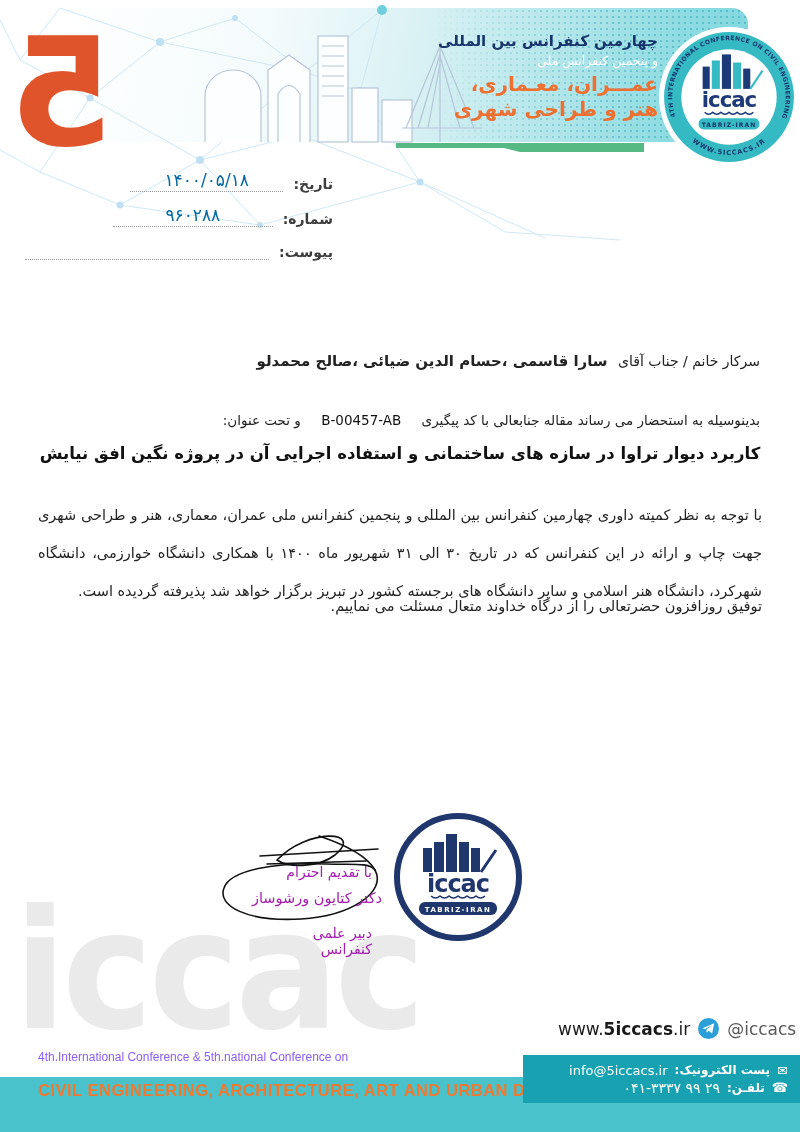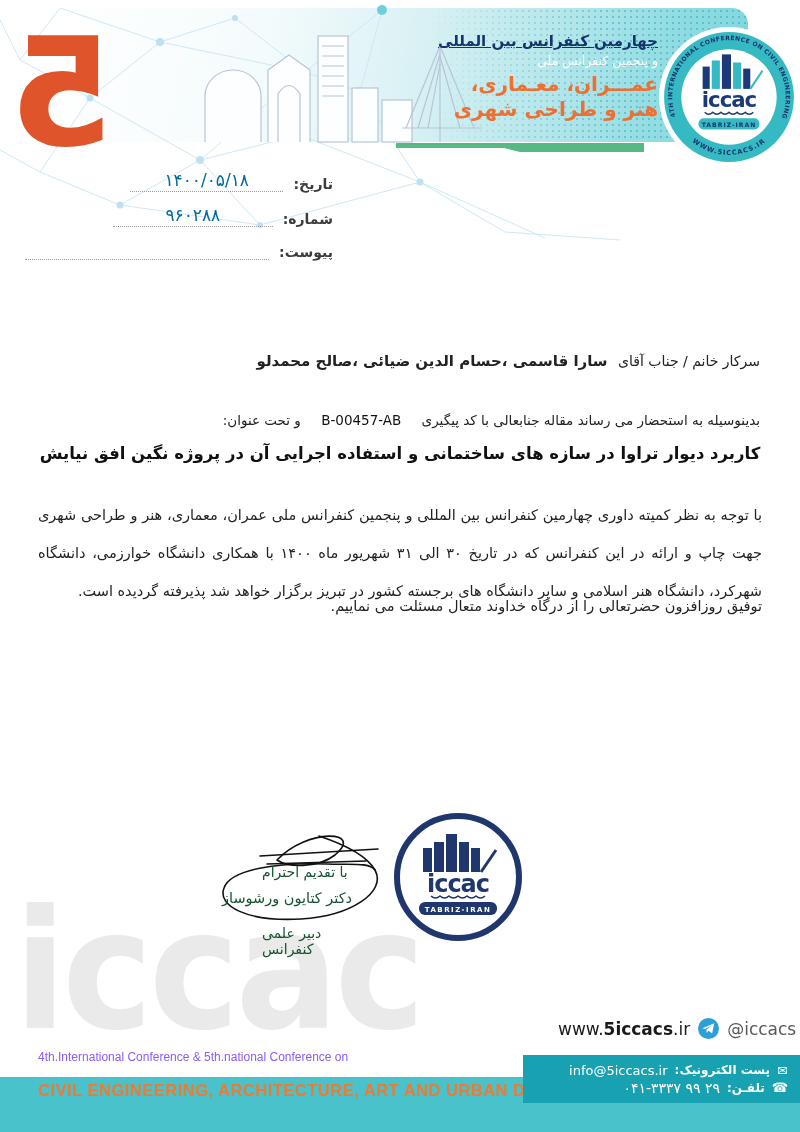--- a/index.html
+++ b/index.html
@@ -10,21 +10,21 @@
   
   .banner { position:absolute; left:55px; top:8px; width:693px; height:134px; border-radius:16px;
     background:linear-gradient(100deg,#ffffff 0%,#f4fbfc 30%,#d9f1f4 52%,#b3e6ea 72%,#8edce2 88%,#7fd6de 100%); }
   .banner-dots { position:absolute; left:430px; top:8px; width:318px; height:134px; border-radius:0 16px 16px 0;
     background-image:radial-gradient(circle, rgba(20,150,170,.38) 1.1px, transparent 1.5px);
     background-size:6px 6px;
     -webkit-mask-image:linear-gradient(to right, transparent, #000 55%);
             mask-image:linear-gradient(to right, transparent, #000 55%); }
   .hdr-svg { position:absolute; left:0; top:0; }
   .banner-text { position:absolute; top:32px; right:142px; text-align:right; direction:rtl; line-height:1.25; }
-  .bt1 { color:#16346b; font-weight:bold; font-size:15px;text-decoration:underline; }
+  .bt1 { color:#16346b; font-weight:bold; font-size:15px; }
   .bt2 { color:#ffffff; font-size:12.5px; margin-top:2px; }
   .bt3, .bt4 { color:#ee6f2f; font-weight:bold; font-size:20px; }
   .bt3 { margin-top:4px; }
   .five-logo { position:absolute; left:-6px; top:18px; width:120px; height:150px;
     font-size:150px; line-height:1; font-weight:bold; color:#e0542b;
     transform:scaleX(-1); transform-origin:50% 50%; }
   .badge { position:absolute; left:658px; top:26px; width:142px; height:142px; }
 
   
   .meta-row { position:absolute; right:467px; display:flex; direction:rtl; align-items:flex-end; }
@@ -42,21 +42,21 @@
   .paper-title { position:absolute; left:0; top:444px; width:800px; text-align:center; direction:rtl;
     font-size:16.5px; font-weight:bold; color:#111; }
   .body-par { position:absolute; left:38px; top:496px; width:724px; direction:rtl;
     text-align:justify; text-align-last:right; font-size:14.5px; color:#222; line-height:38px; }
   .closing { position:absolute; right:38px; top:598px; direction:rtl; font-size:14.5px; color:#222;margin-left:28px; }
 
   
   .watermark { position:absolute; left:14px; top:888px; font-size:150px; line-height:1; font-weight:bold;
     color:#eaeaea; letter-spacing:-4px; transform:scale(1.02,1.1); transform-origin:left top; z-index:0; }
   .sig-svg { position:absolute; left:215px; top:818px; z-index:2; }
-  .sig-text { position:absolute; direction:rtl; text-align:left; font-size:14px; color:#14532d; z-index:2; }
+  .sig-text { position:absolute; direction:rtl; text-align:right; font-size:14px; color:#a21caf; z-index:2; }
   .sig-respect { left:262px; top:864px; width:110px; }
   .sig-name { left:222px; top:890px; width:160px; font-size:14.5px; }
   .sig-role { left:262px; top:925px; width:110px; }
   .stamp { position:absolute; left:393px; top:812px; width:130px; height:130px; z-index:1; }
 
   
   .web-row { position:absolute; left:558px; top:1018px; display:flex; align-items:center; gap:8px;
     font-size:17px; color:#1a1a1a; z-index:3; }
   .web-row .b { font-weight:bold; }
   .tg-handle { color:#595959; }

